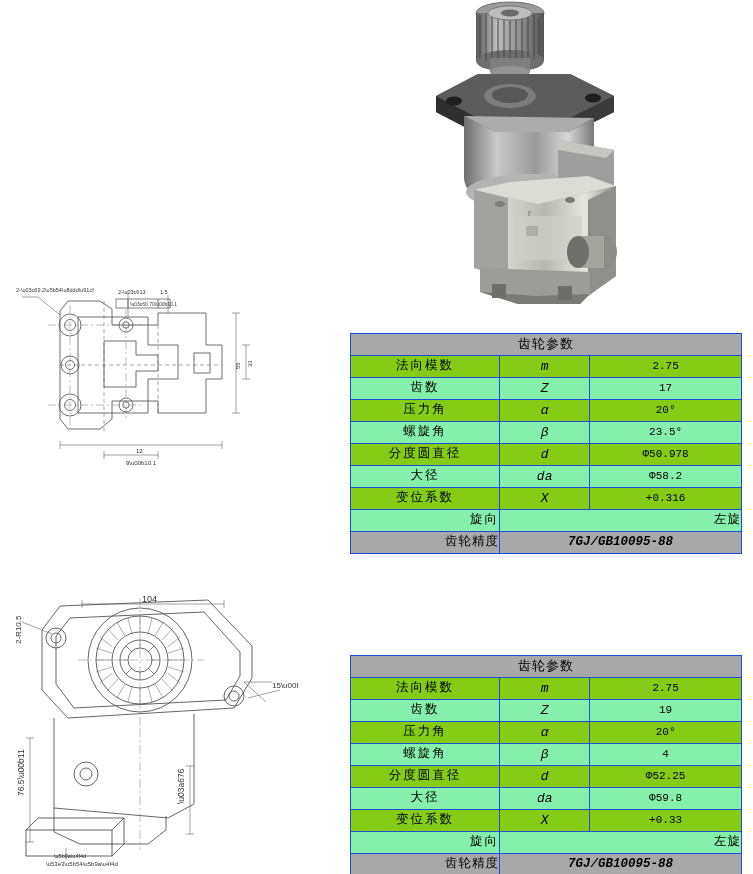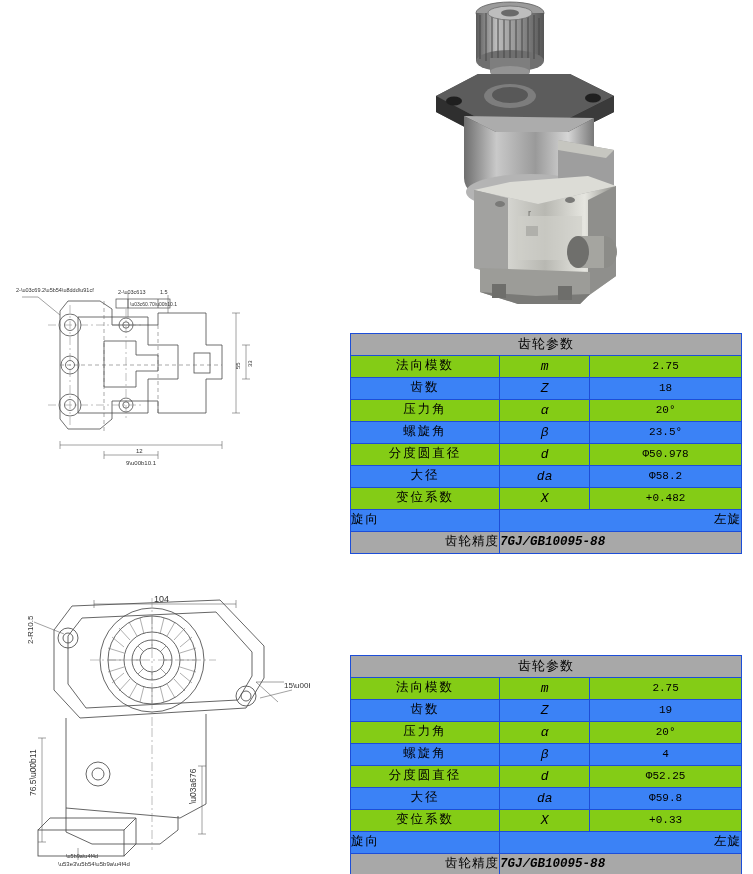--- a/index.html
+++ b/index.html
@@ -33,21 +33,21 @@
   
   .drawing-top {
     position: absolute;
     left: 8px;
     top: 283px;
     width: 260px;
     height: 270px;
   }
   .drawing-bottom {
     position: absolute;
-    left: 20px;
+    left: 8px;
     top: 578px;
     width: 290px;
     height: 290px;
     text-decoration: underline;
   }
   .drawing-top svg, .drawing-bottom svg { display: block; }
 
   
   .param-table {
     position: absolute;
@@ -68,24 +68,24 @@
     font-family: Liberation Mono, monospace;
   }
   .param-table tr.head td {
     background: #a8a8a8;
     text-align: center;
     font-size: 13px;
     letter-spacing: 1px;
     color: #000;
   }
   .param-table tr.odd td { background: #84cc16; }
-  .param-table tr.even td { background: #3b82f6; }
+  .param-table tr.even td { background: #86efac; }
   .param-table tr.foot td {
     background: #a8a8a8;
-    text-align: left;
+    text-align: center;
     font-weight: bold;
     font-style: italic;
     font-size: 12.5px;
   }
   .param-table tr.foot td.lbl {
     font-weight: normal;
     font-style: normal;
     text-align: right;
     letter-spacing: 1px;
   }
@@ -105,21 +105,21 @@
     width: 152px;
     text-align: center;
     font-size: 11px;
   }
   .c-span {
     text-align: right;
     letter-spacing: 1px;
   }
   .rot-name {
     width: 150px;
-    text-align: left;
+    text-align: right;
     letter-spacing: 2px;
   }
 </style>
 </head>
 <body>
 
 <div class="page">
 
   <div class="photo">
     <svg width="225" height="315" viewBox="0 0 225 315">
@@ -421,21 +421,21 @@
         <td class="c-span" colspan="3">齿轮参数</td>
       </tr>
       <tr class="odd">
         <td class="c-name">法向模数</td>
         <td class="c-sym">m</td>
         <td class="c-val">2.75</td>
       </tr>
       <tr class="even">
         <td class="c-name">齿数</td>
         <td class="c-sym">Z</td>
-        <td class="c-val">18</td>
+        <td class="c-val">17</td>
       </tr>
       <tr class="odd">
         <td class="c-name">压力角</td>
         <td class="c-sym">α</td>
         <td class="c-val">20°</td>
       </tr>
       <tr class="even">
         <td class="c-name">螺旋角</td>
         <td class="c-sym">β</td>
         <td class="c-val">23.5°</td>
@@ -446,21 +446,21 @@
         <td class="c-val">Φ50.978</td>
       </tr>
       <tr class="even">
         <td class="c-name">大径</td>
         <td class="c-sym">da</td>
         <td class="c-val">Φ58.2</td>
       </tr>
       <tr class="odd">
         <td class="c-name">变位系数</td>
         <td class="c-sym">X</td>
-        <td class="c-val">+0.482</td>
+        <td class="c-val">+0.316</td>
       </tr>
       <tr class="even">
         <td class="rot-name">旋向</td>
         <td class="c-span" colspan="2">左旋</td>
       </tr>
       <tr class="foot">
         <td class="lbl">齿轮精度</td>
         <td colspan="2">7GJ/GB10095-88</td>
       </tr>
     </tbody>

